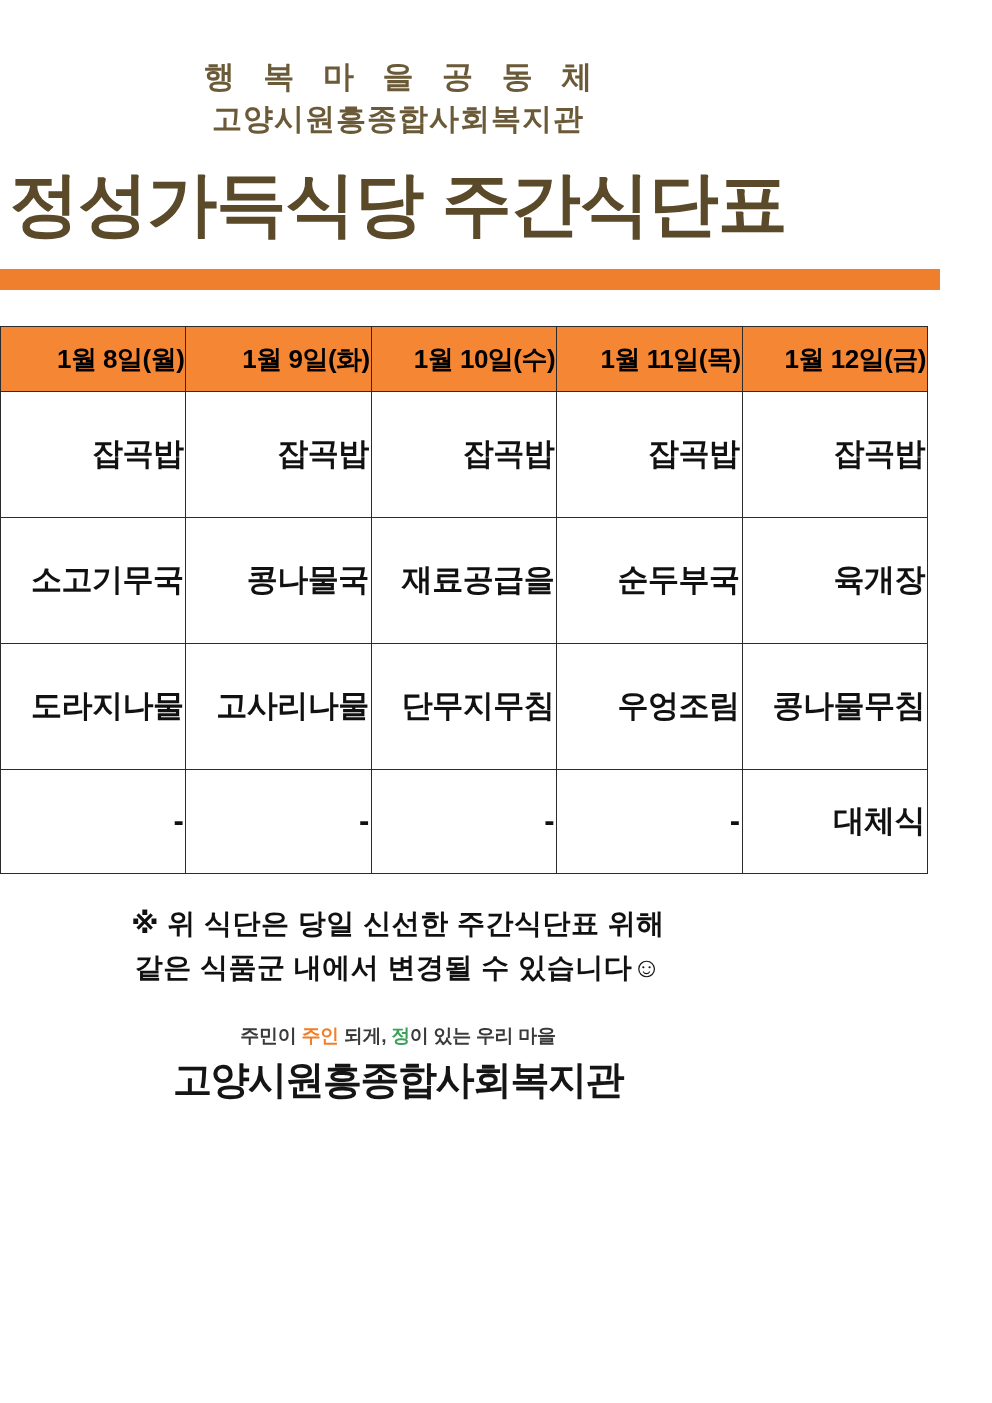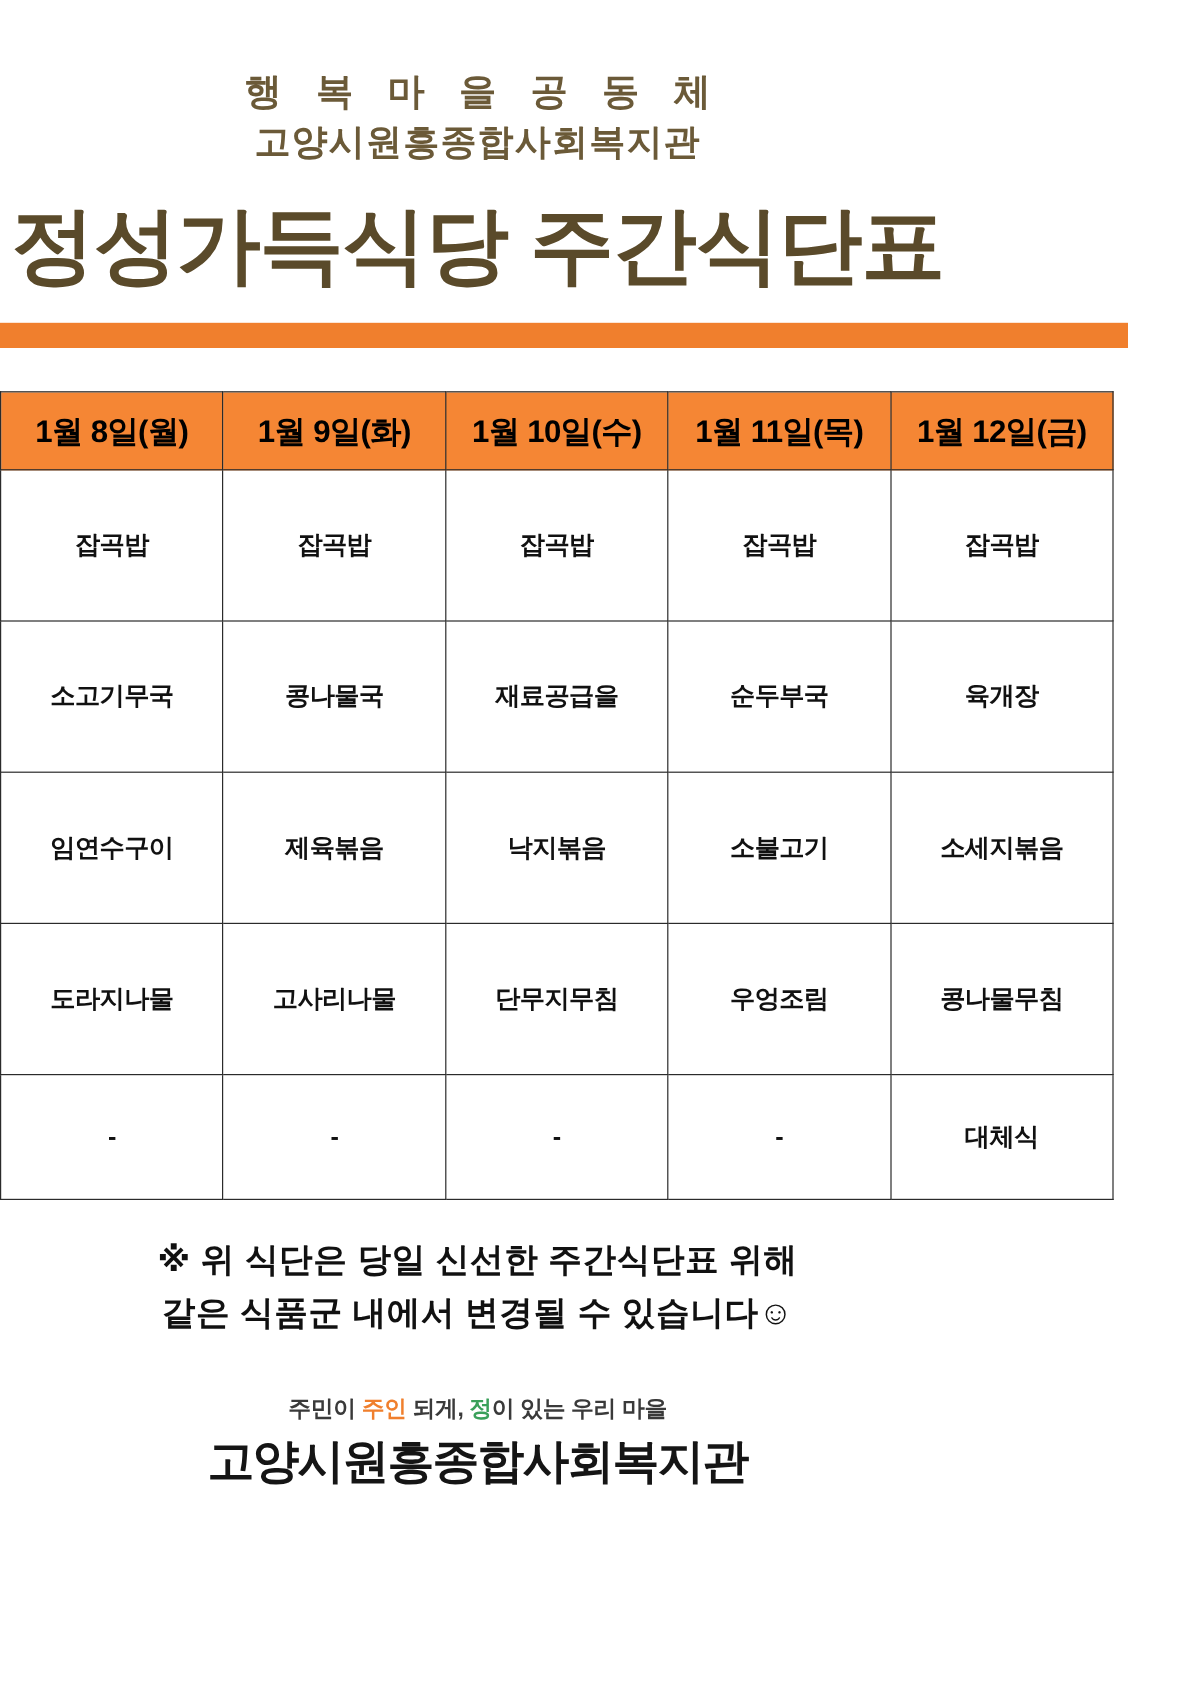--- a/index.html
+++ b/index.html
@@ -68,39 +68,39 @@
     width: 928px;
   }
   table.menu-table {
     border-collapse: collapse;
     width: 100%;
     table-layout: fixed;
   }
   table.menu-table th,
   table.menu-table td {
     border: 1.5px solid #2b2b2b;
-    text-align: center;
+    text-align: right;
     vertical-align: middle;
   }
   table.menu-table th {
     background: #f58634;
     color: #000000;
     font-size: 26px;
     font-weight: bold;
     height: 62px;
     letter-spacing: -0.5px;
   }
   table.menu-table td {
     height: 117px;
-    font-size: 21px;
+    font-size: 31px;
     font-weight: bold;
     color: #111111;
     letter-spacing: -0.5px;
     line-height: 1.45;
-    padding: 4px 18px;
+    padding: 4px 2px;
   }
   table.menu-table tr.row-last td {
     height: 95px;
   }
   .cell-multi {
     display: block;
   }
 
   
   .note {
@@ -109,21 +109,21 @@
     font-size: 28px;
     font-weight: bold;
     color: #111111;
     line-height: 1.55;
     letter-spacing: 0.5px;
   }
   .note div { white-space: nowrap; }
 
   
   .footer {
-    margin-top: 46px;
+    margin-top: 34px;
     text-align: center;
   }
   .footer-slogan {
     font-size: 19px;
     font-weight: bold;
     color: #3a3a3a;
     letter-spacing: -0.3px;
   }
   .footer-slogan .hl-orange { color: #f07f2d; }
   .footer-slogan .hl-green { color: #3aa05a; }
@@ -169,27 +169,20 @@
           <td>잡곡밥</td>
         </tr>
         <tr>
           <td>소고기무국</td>
           <td>콩나물국</td>
           <td>재료공급을</td>
           <td>순두부국</td>
           <td>육개장</td>
         </tr>
         <tr>
-          <td>임연수구이</td>
-          <td>제육볶음</td>
-          <td>낙지볶음</td>
-          <td>소불고기</td>
-          <td>소세지볶음</td>
-        </tr>
-        <tr>
           <td>도라지나물</td>
           <td>고사리나물</td>
           <td>단무지무침</td>
           <td>우엉조림</td>
           <td>콩나물무침</td>
         </tr>
         <tr class="row-last">
           <td>-</td>
           <td>-</td>
           <td>-</td>

